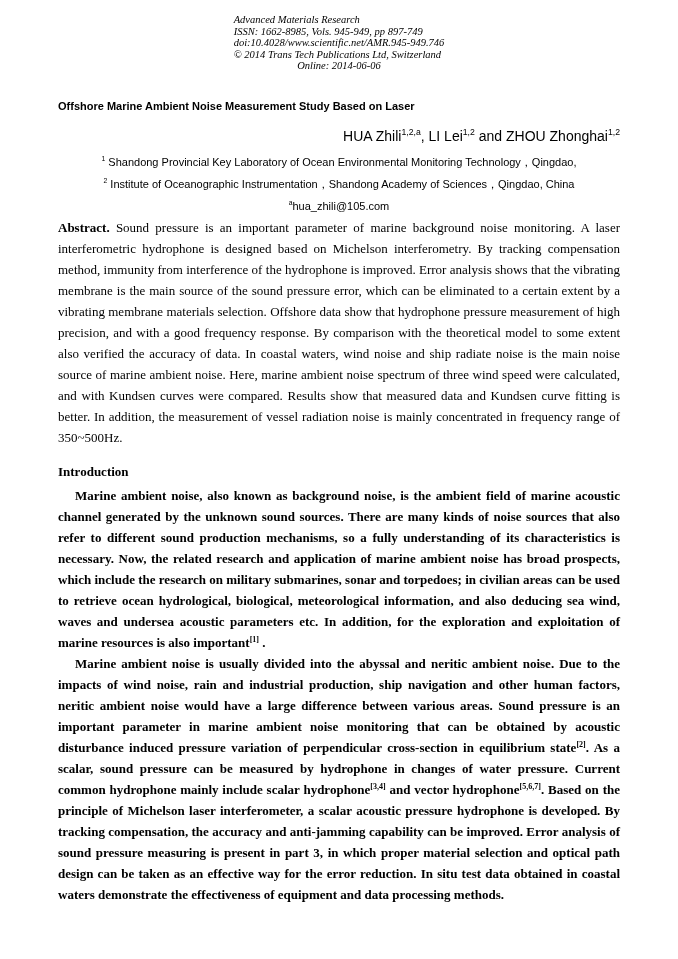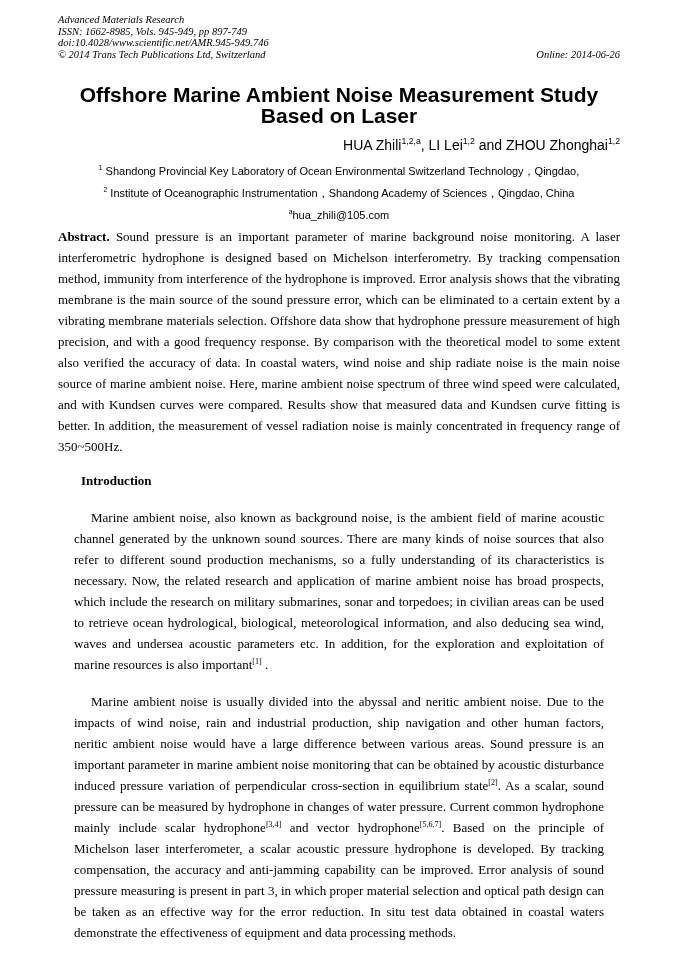--- a/index.html
+++ b/index.html
@@ -5,31 +5,31 @@
   * { margin: 0; padding: 0; box-sizing: border-box; }
   html, body { background: #ffffff; }
   body {
     width: 678px; height: 959px; overflow: hidden;
     font-family: "Liberation Serif", "DejaVu Serif", serif;
     color: #000;
   }
   .page { padding: 14px 58px 0 58px; }
 
   
-  .running-head { display: flex; justify-content: space-between; align-items: flex-end; }
+  .running-head { display: flex; justify-content: space-between; align-items: center; flex-direction: column; }
   .running-head .left div, .running-head .right {
     font-family: "Liberation Serif", serif;
     font-style: italic; font-size: 10.5px; line-height: 11.5px; white-space: nowrap;
   }
 
   
   .title {
-    margin-top: 24px; text-align: center;
+    margin-top: 24px; 
     font-family: "Liberation Sans", sans-serif;
-    font-weight: bold; font-size: 21px; line-height: 21px;
+    font-weight: bold; font-size: 11px; line-height: 21px;
   }
   .authors {
     margin-top: 9px; text-align: right;
     font-family: "Liberation Sans", sans-serif;
     font-size: 14px; line-height: 20px;
   }
   .affiliations { margin-top: 5px; text-align: center;
     font-family: "Liberation Sans", sans-serif; font-size: 11px; line-height: 22px; }
 
   sup, .sup { vertical-align: super; font-size: 62%; line-height: 0; }
@@ -40,47 +40,47 @@
     font-size: 11px; line-height: 18px;
   }
   .keywords b { font-weight: bold; }
 
   .bodytext { font-size: 13px; line-height: 21px; text-align: justify; }
   .abstract { }
   .abstract b { font-weight: bold; }
 
   h2.section-heading {
     font-size: 13px; line-height: 21px; font-weight: bold;
-    margin-top: 13px; margin-bottom: 3px; text-align: left; margin-left: 23px;
+    margin-top: 13px; margin-bottom: 3px; text-align: left;
   }
-  p.body-para { text-indent: 17px; margin: 16px; }
+  p.body-para { text-indent: 17px; margin: 0; font-weight: bold; }
 </style>
 </head>
 <body>
 
 <div class="page">
 
   <div class="running-head">
     <div class="left">
       <div>Advanced Materials Research</div>
       <div>ISSN: 1662-8985, Vols. 945-949, pp 897-749</div>
       <div>doi:10.4028/www.scientific.net/AMR.945-949.746</div>
       <div>© 2014 Trans Tech Publications Ltd, Switzerland</div>
     </div>
-    <div class="right">Online: 2014-06-26</div>
+    <div class="right">Online: 2014-06-06</div>
   </div>
 
   <div class="title">
     <div>Offshore Marine Ambient Noise Measurement Study Based on Laser</div>
   </div>
 
   <div class="authors"><span>HUA Zhili</span><sup>1,2,a</sup><span>, </span><span>LI Lei</span><sup>1,2</sup><span> and </span><span>ZHOU Zhonghai</span><sup>1,2</sup></div>
 
   <div class="affiliations">
-    <div><sup>1</sup><span> Shandong Provincial Key Laboratory of Ocean Environmental Switzerland Technology，Qingdao,</span></div>
+    <div><sup>1</sup><span> Shandong Provincial Key Laboratory of Ocean Environmental Monitoring Technology，Qingdao,</span></div>
     <div><sup>2</sup><span> Institute of Oceanographic Instrumentation，Shandong Academy of Sciences，Qingdao, China</span></div>
     <div><sup>a</sup><span>hua_zhili@105.com</span></div>
   </div>
 
 
   <div class="bodytext abstract"><b>Abstract.</b><span> Sound pressure is an important parameter of marine background noise monitoring. A laser interferometric hydrophone is designed based on Michelson interferometry. By tracking compensation method, immunity from interference of the hydrophone is improved. Error analysis shows that the vibrating membrane is the main source of the sound pressure error, which can be eliminated to a certain extent by a vibrating membrane materials selection. Offshore data show that hydrophone pressure measurement of high precision, and with a good frequency response. By comparison with the theoretical model to some extent also verified the accuracy of data. In coastal waters, wind noise and ship radiate noise is the main noise source of marine ambient noise. Here, marine ambient noise spectrum of three wind speed were calculated, and with Kundsen curves were compared. Results show that measured data and Kundsen curve fitting is better. In addition, the measurement of vessel radiation noise is mainly concentrated in frequency range of 350~500Hz.</span></div>
 
   <h2 class="section-heading">Introduction</h2>
   <div class="bodytext">
     <p class="body-para"><span>Marine ambient noise, also known as background noise, is the ambient field of marine acoustic channel generated by the unknown sound sources. There are many kinds of noise sources that also refer to different sound production mechanisms, so a fully understanding of its characteristics is necessary. Now, the related research and application of marine ambient noise has broad prospects, which include the research on military submarines, sonar and torpedoes; in civilian areas can be used to retrieve ocean hydrological, biological, meteorological information, and also deducing sea wind, waves and undersea acoustic parameters etc. In addition, for the exploration and exploitation of marine resources is also important</span><sup>[1]</sup><span> .</span></p>

